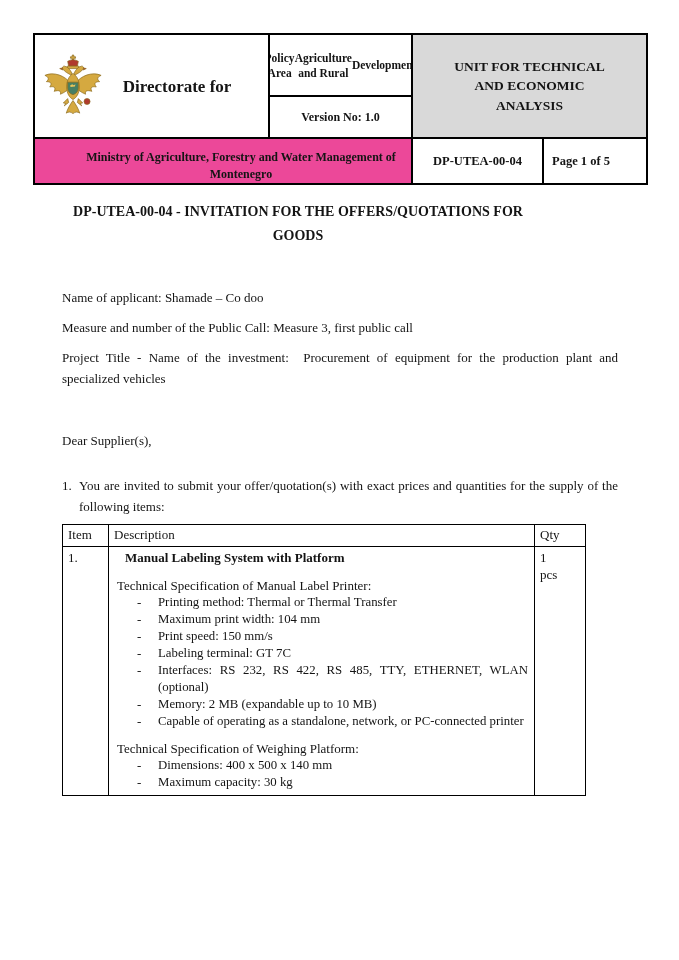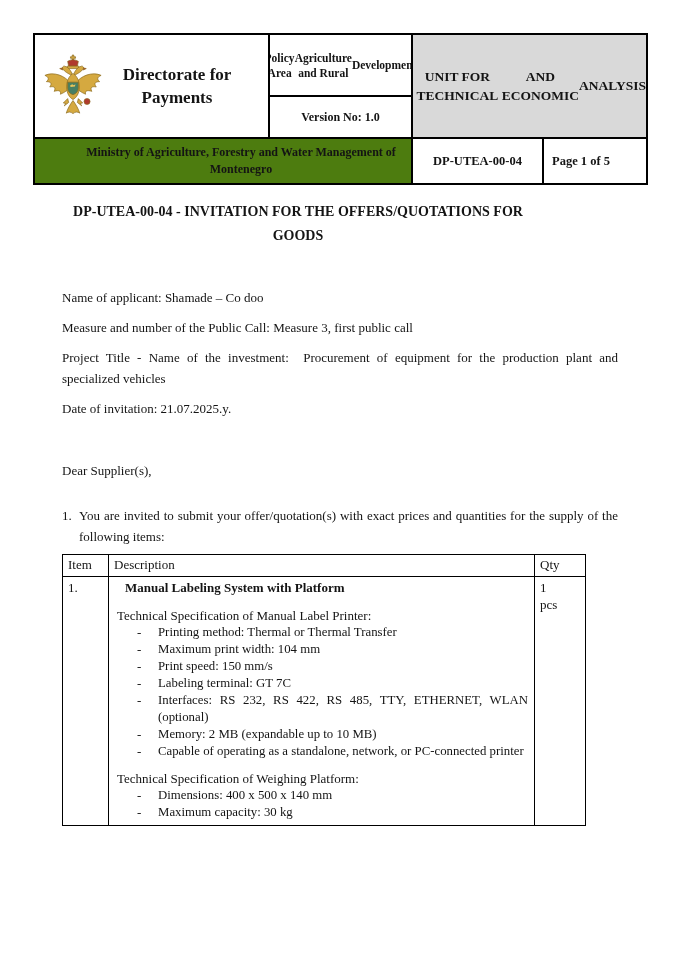--- a/index.html
+++ b/index.html
@@ -14,22 +14,22 @@
   .hdr {
     position: absolute; left: 33px; top: 33px; width: 615px;
     display: grid;
     grid-template-columns: 235px 143px 131px 1fr;
     grid-template-rows: 102px 46px;
     border: 2.5px solid #000;
   }
   .hdr > div { overflow: hidden; }
   .cell-org   { grid-area: 1 / 1 / 2 / 2; border-right: 2.5px solid #000; display: flex; align-items: center; padding-left: 7px; background: #fff; }
   .cell-mid   { grid-area: 1 / 2 / 2 / 3; border-right: 2.5px solid #000; display: flex; flex-direction: column; background: #fff; }
-  .cell-unit  { grid-area: 1 / 3 / 2 / 5; background: #d9d9d9; display: flex; flex-direction: row; align-items: center; justify-content: center; text-align: center; }
-  .cell-min   { grid-area: 2 / 1 / 3 / 3; border-top: 2.5px solid #000; border-right: 2.5px solid #000; background: #4d7c0f; display: flex; flex-direction: column; align-items: center; justify-content: center; text-align: center; padding-left: 36px; }
+  .cell-unit  { grid-area: 1 / 3 / 2 / 5; background: #d9d9d9; display: flex; flex-direction: column; align-items: center; justify-content: center; text-align: center; }
+  .cell-min   { grid-area: 2 / 1 / 3 / 3; border-top: 2.5px solid #000; border-right: 2.5px solid #000; background: #ec4899; display: flex; flex-direction: column; align-items: center; justify-content: flex-end; text-align: center; padding-left: 36px; }
   .cell-code  { grid-area: 2 / 3 / 3 / 4; border-top: 2.5px solid #000; border-right: 2.5px solid #000; background: #fff; display: flex; align-items: center; justify-content: center; }
   .cell-page  { grid-area: 2 / 4 / 3 / 5; border-top: 2.5px solid #000; background: #fff; display: flex; align-items: center; padding-left: 8px; }
 
   .org-text { flex: 1; text-align: center; font-weight: bold; font-size: 17px; line-height: 23px; padding-right: 18px; }
   .policy { height: 62px; border-bottom: 2.5px solid #000; display: flex; flex-direction: row; align-items: center; justify-content: center; text-align: center; font-weight: bold; font-size: 11.5px; line-height: 15.5px; padding: 2px 4px 0 4px; }
   .version { flex: 1; display: flex; align-items: center; justify-content: center; font-weight: bold; font-size: 12px; }
   .cell-unit div { font-weight: bold; font-size: 13.5px; line-height: 19.5px; }
   .cell-min div { font-weight: bold; font-size: 12px; line-height: 17px; }
   .cell-code { font-weight: bold; font-size: 12.5px; }
   .cell-page { font-weight: bold; font-size: 12.5px; }
@@ -87,21 +87,20 @@
           <path d="M26.5 46l-4.5 4.5 2.5.5-1.5 2.5 4.5-3.5z"></path>
           <path d="M37.5 46l4.5 4.5-2.5.5 1.5 2.5-4.5-3.5z"></path>
           <path d="M32 48c-3 4-5.5 8.5-7 13 2.5-1.5 4.5-1.5 7 .5 2.5-2 4.5-2 7-.5-1.5-4.5-4-9-7-13z"></path>
           <circle cx="46.5" cy="49" r="3.1" fill="#b03a2e"></circle>
         </g>
         <path d="M26.5 29h11v6q0 5-5.5 7-5.5-2-5.5-7z" fill="#477f63" stroke="#8a6a1c" stroke-width="0.7"></path>
         <path d="M29 32.5l2.2-1.2 1.6.9 1.7-.9-.5 2.3-4.5.4z" fill="#e8c45a"></path>
       </svg>
       <div class="org-text">
         <div>Directorate for</div>
-        <div>Payments</div>
       </div>
     </div>
 
     <div class="cell-mid">
       <div class="policy">
         <div>Policy Area</div>
         <div>Agriculture and Rural</div>
         <div>Development</div>
       </div>
       <div class="version">Version No: 1.0</div>
@@ -124,21 +123,20 @@
 
   <div class="doc-title">
     <div>DP-UTEA-00-04 - INVITATION FOR THE OFFERS/QUOTATIONS FOR</div>
     <div>GOODS</div>
   </div>
 
   <div class="body-block">
     <p>Name of applicant: Shamade – Co doo</p>
     <p>Measure and number of the Public Call: Measure 3, first public call</p>
     <p class="justify">Project Title - Name of the investment:&nbsp; Procurement of equipment for the production plant and specialized vehicles</p>
-    <p>Date of invitation: 21.07.2025.y.</p>
 
     <p class="salutation">Dear Supplier(s),</p>
 
     <div class="numlist">
       <span class="num">1.</span>
       <span class="ltext">You are invited to submit your offer/quotation(s) with exact prices and quantities for the supply of the following items:</span>
     </div>
 
     <table class="items">
       <colgroup>

